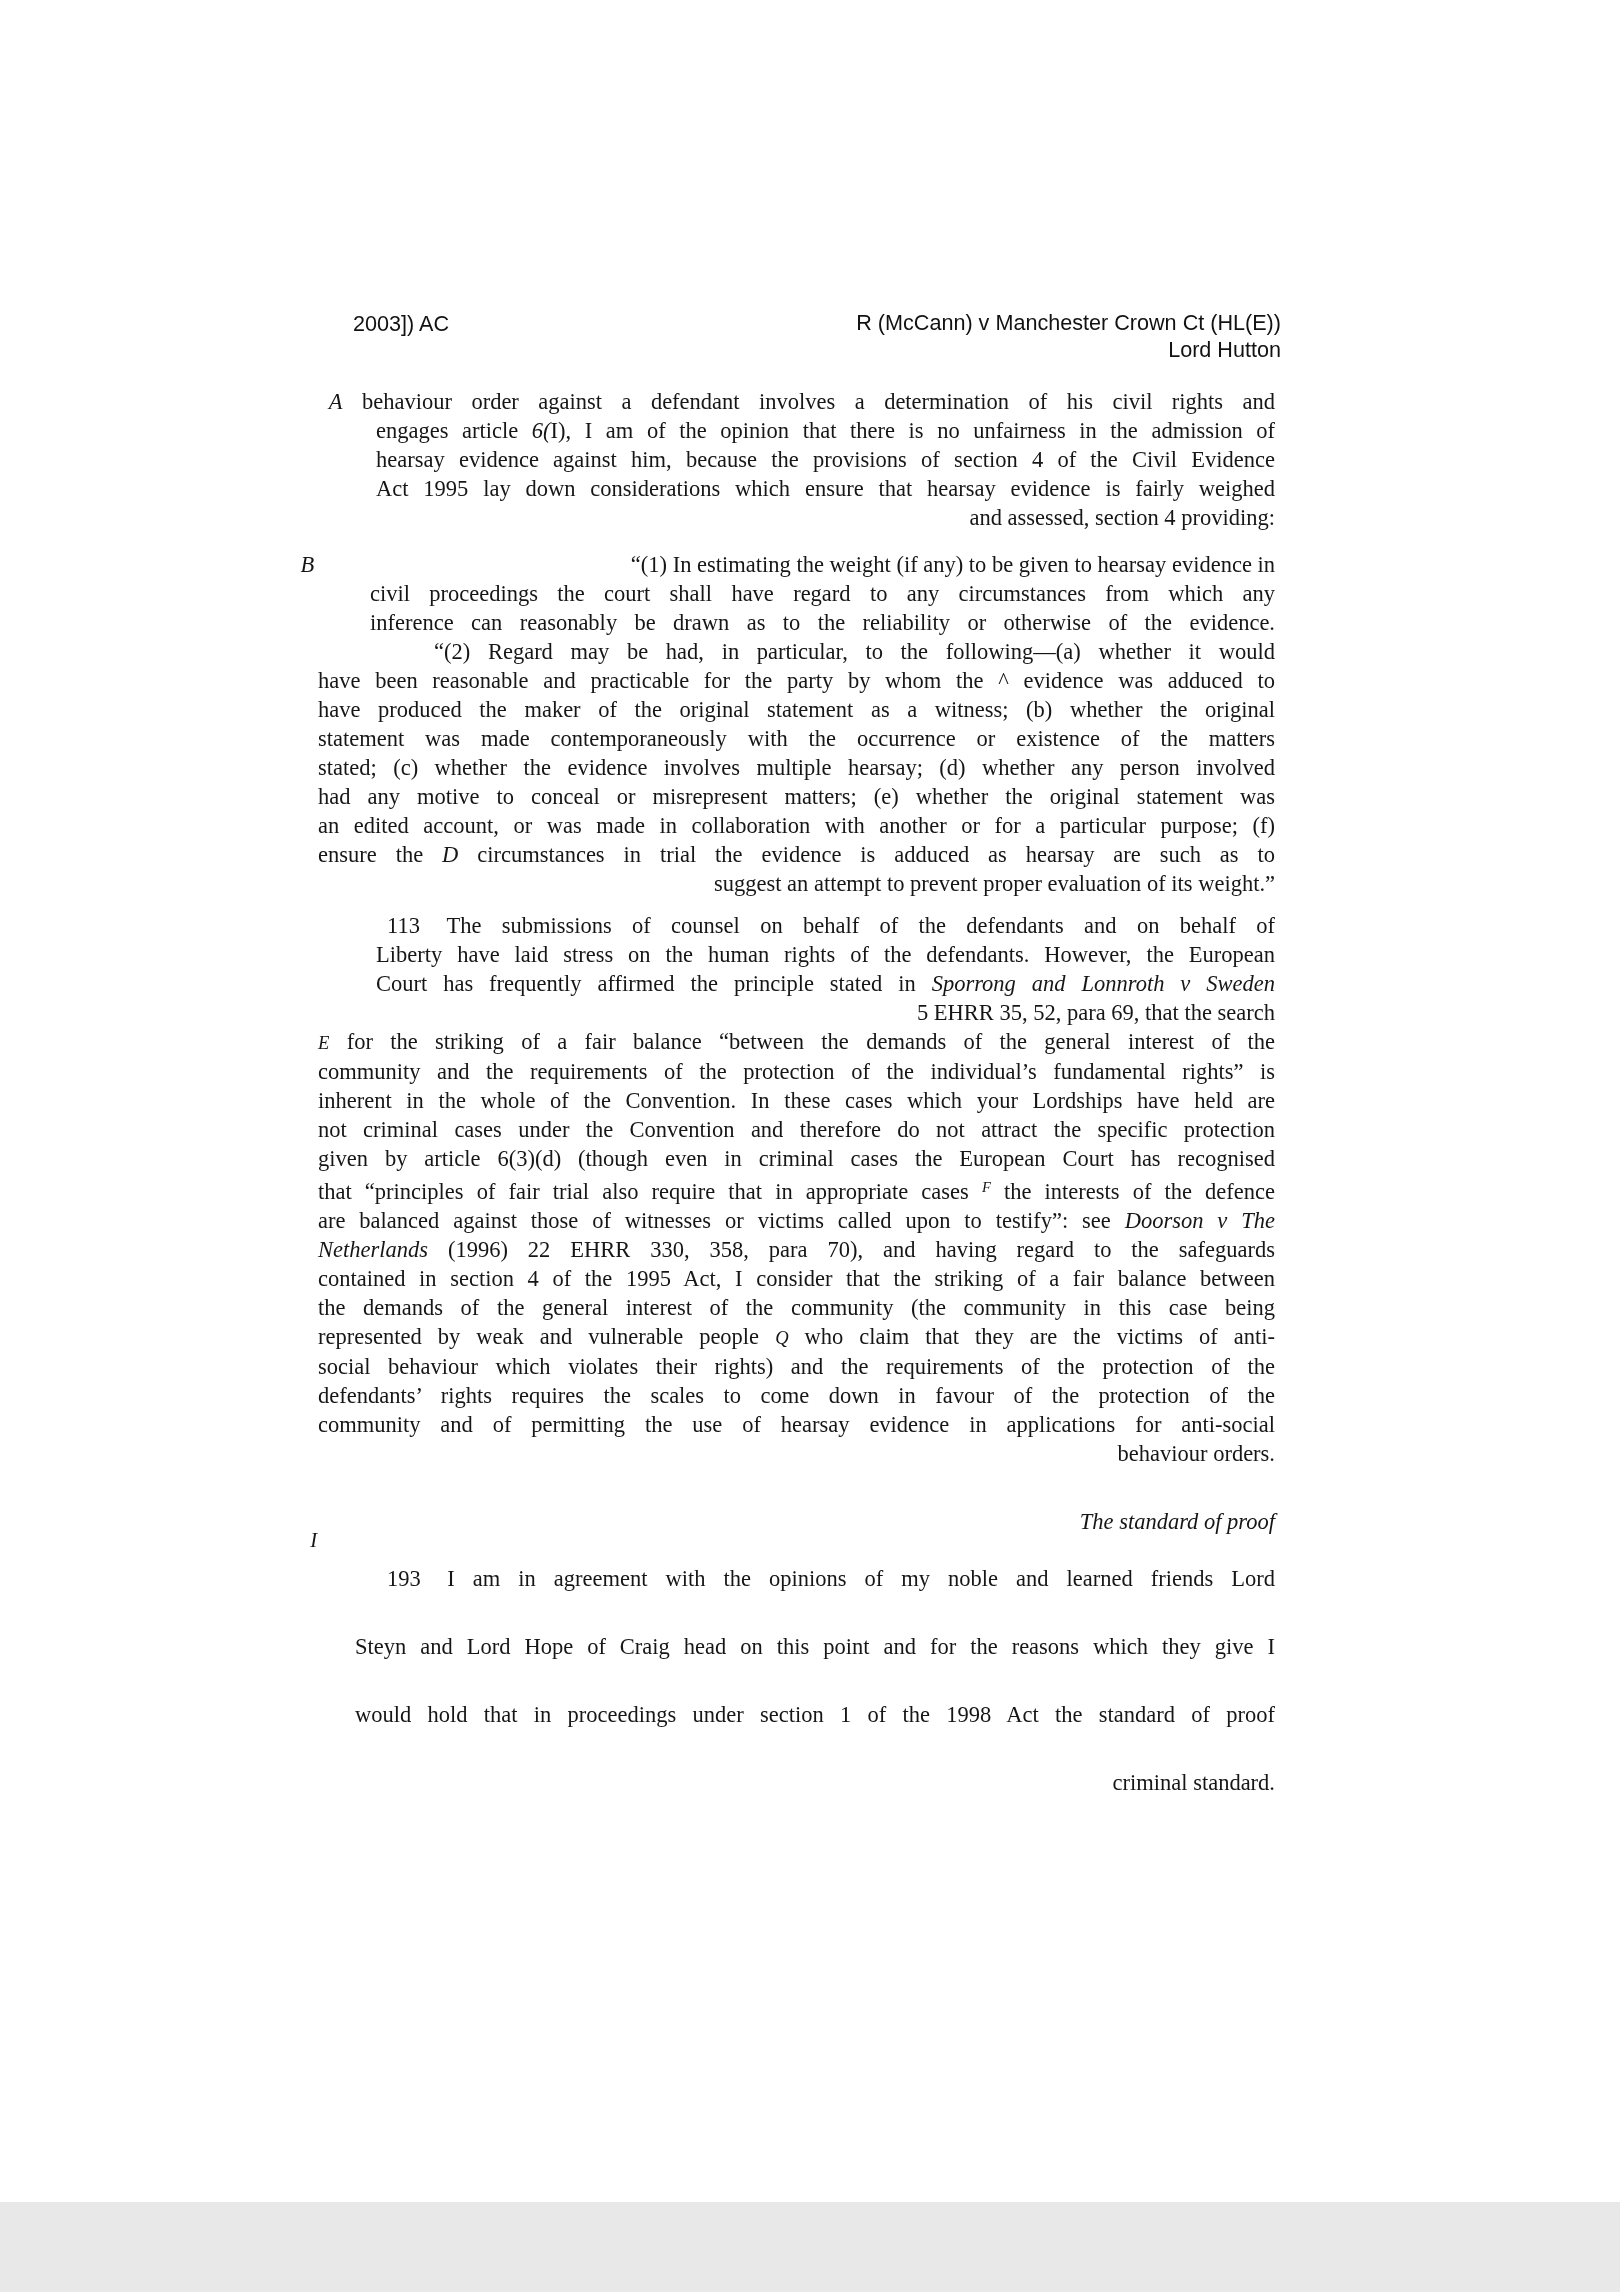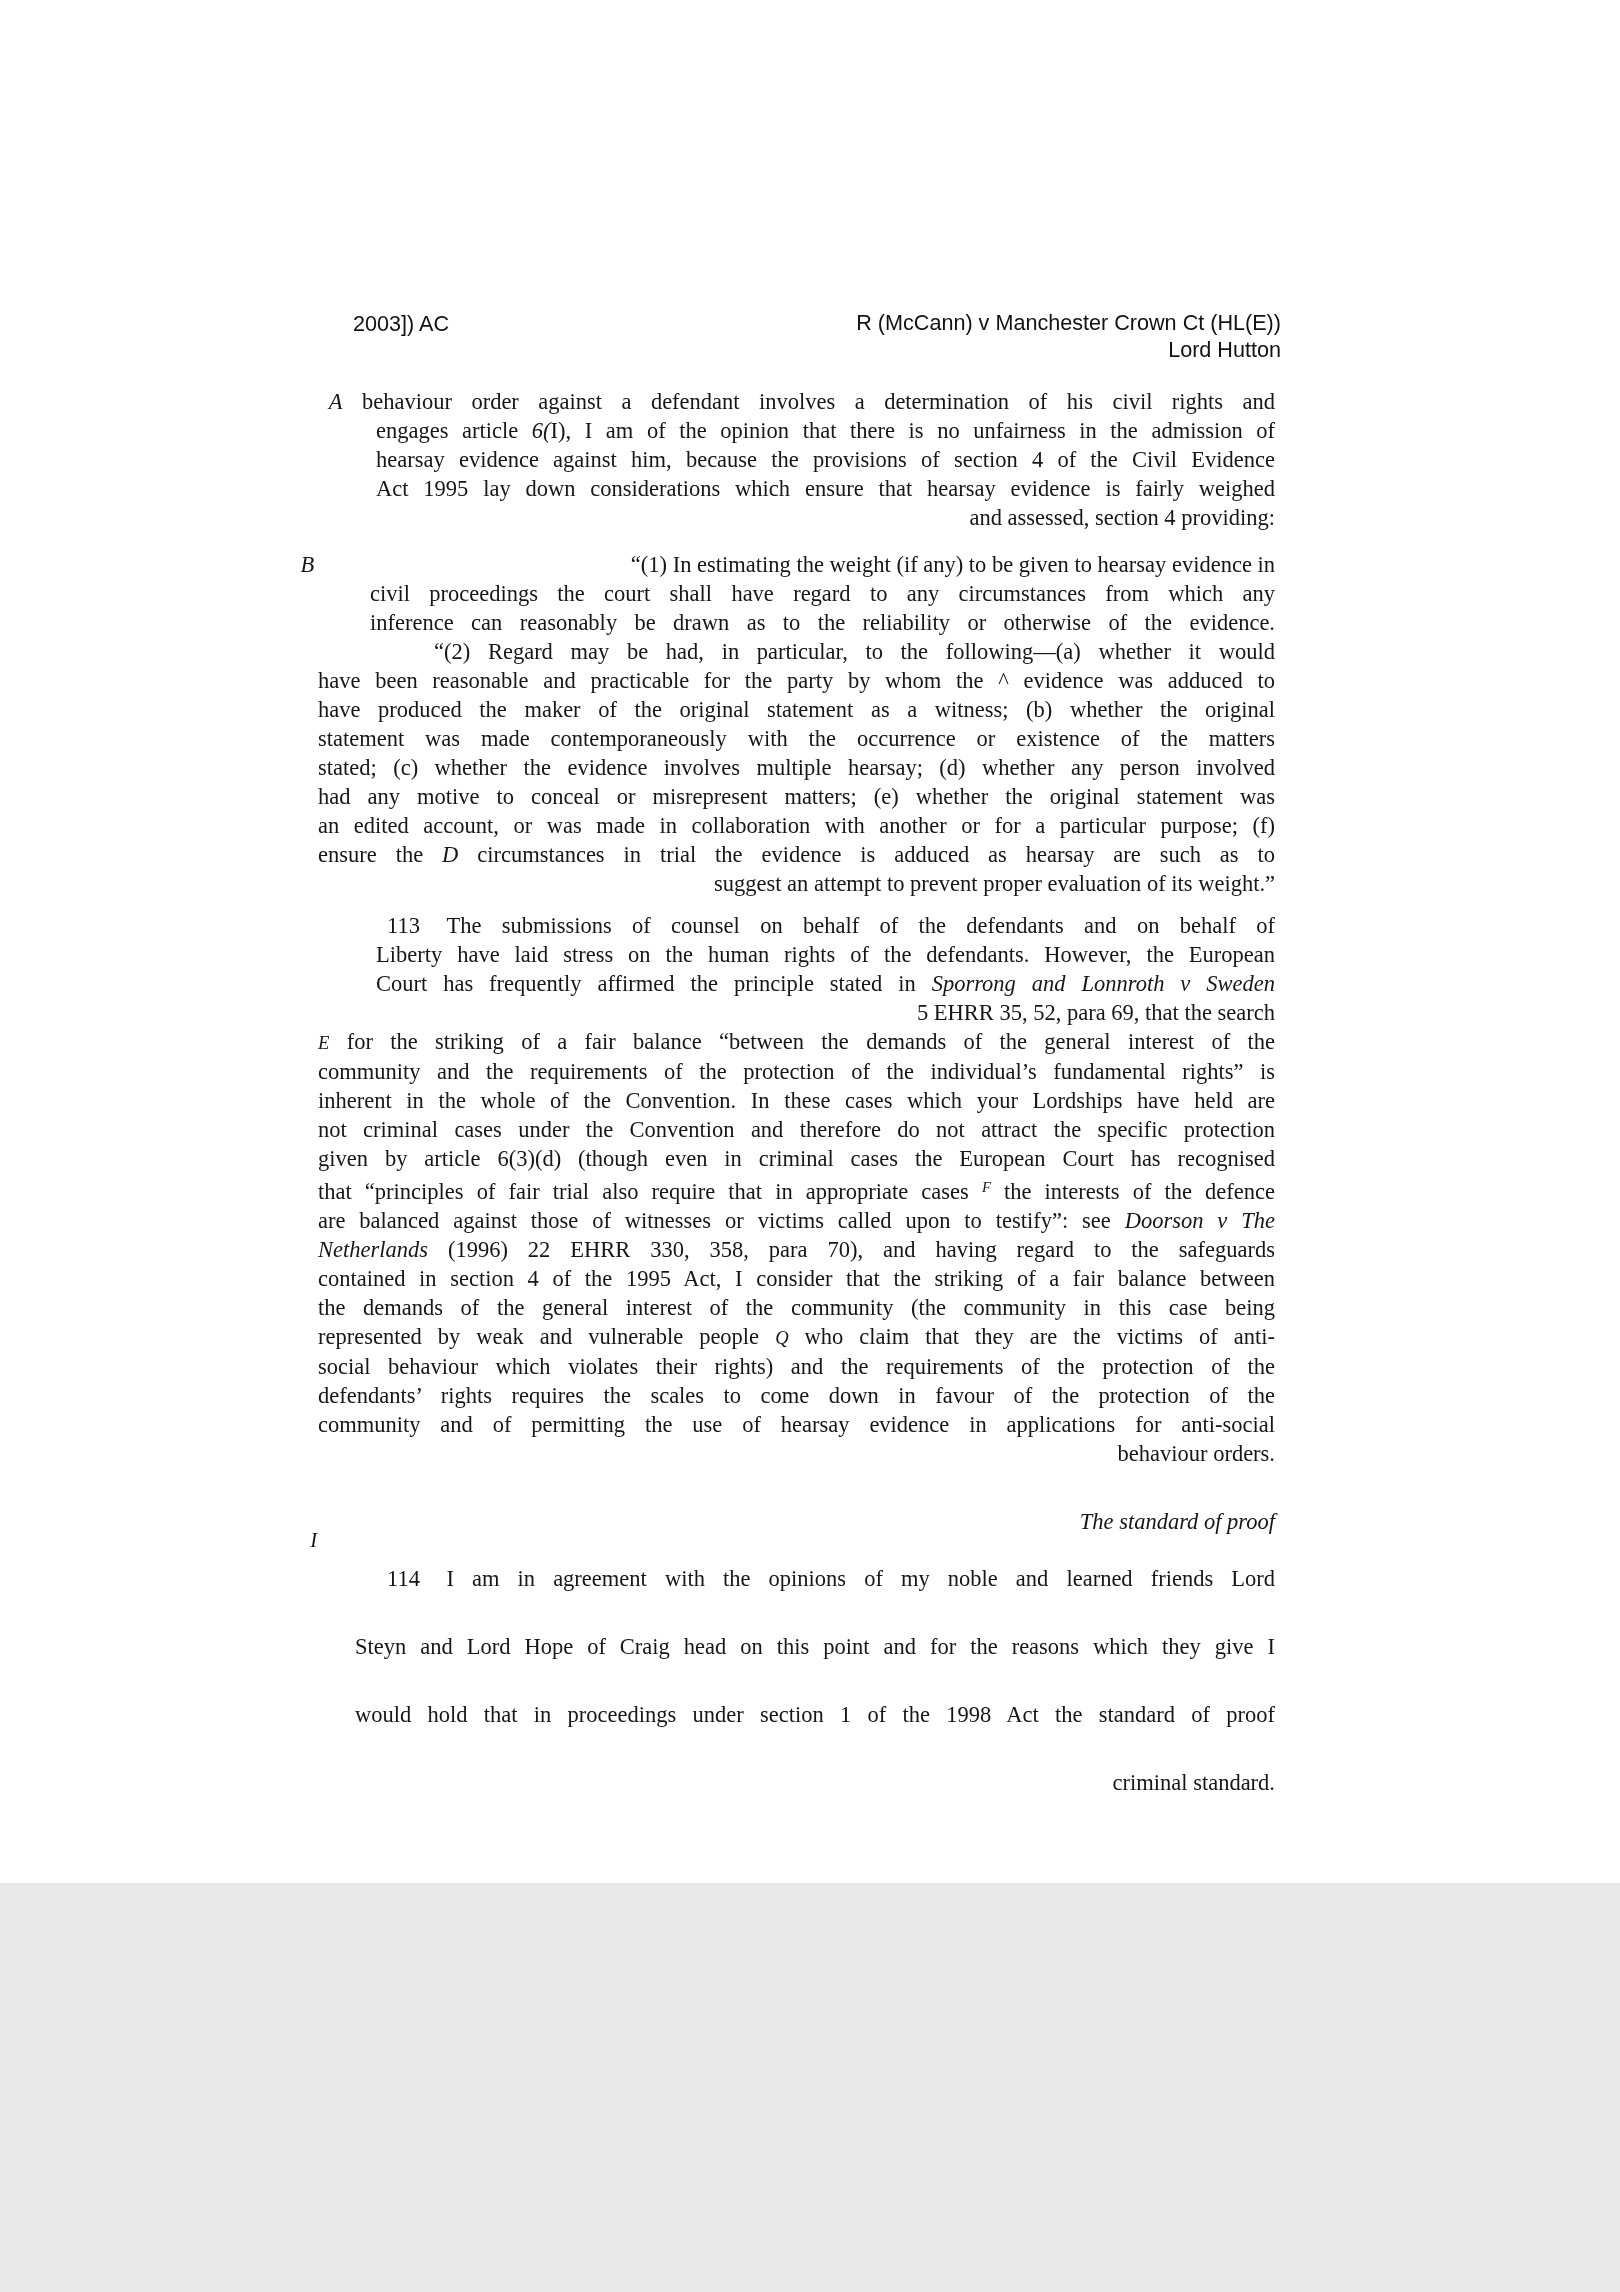--- a/index.html
+++ b/index.html
@@ -1,18 +1,18 @@
 <!DOCTYPE html>
 <html><head>
 <meta charset="utf-8">
 <style>
   html,body{margin:0;padding:0;background:#e8e8e8;}
   .page{
     position:relative;
-    width:1620px;height:1883px;
+    width:1620px;height:2202px;
     background:#ffffff;
     font-family:"Liberation Serif","DejaVu Serif",serif;
     color:#161616;
     overflow:hidden;
   }
   
   .header{
     position:absolute;left:318px;top:310px;width:963px;
     font-family:"Liberation Sans","DejaVu Sans",sans-serif;
     font-size:21.6px;color:#121212;
@@ -103,21 +103,21 @@
         <div class="ln ind-full just"><span class="seg">represented by weak and vulnerable people </span><span class="seg ital small">Q</span><span class="seg"> who claim that they are the victims of anti-</span></div>
         <div class="ln ind-full just"><span class="seg">social behaviour which violates their rights) and the requirements of the protection of the</span></div>
         <div class="ln ind-full just"><span class="seg">defendants’ rights requires the scales to come down in favour of the protection of the</span></div>
         <div class="ln ind-full just"><span class="seg">community and of permitting the use of hearsay evidence in applications for anti-social</span></div>
         <div class="ln ind-full"><span class="seg">behaviour orders.</span></div>
       </div>
       <div class="blk blk-heading">
         <div class="ln ind-cont2"><span class="seg ital">The standard of proof</span></div>
       </div>
       <div class="blk blk-para-114">
-        <div class="ln ind-pnum just"><span class="seg pnum">114</span><span class="seg">I am in agreement with the opinions of my noble and learned friends Lord</span></div>
+        <div class="ln ind-pnum just"><span class="seg pnum">193</span><span class="seg">I am in agreement with the opinions of my noble and learned friends Lord</span></div>
         <div class="ln ind-cont2 just"><span class="seg">Steyn and Lord Hope of Craig head on this point and for the reasons which they give I</span></div>
         <div class="ln ind-cont2 just"><span class="seg">would hold that in proceedings under section 1 of the 1998 Act the standard of proof</span></div>
         <div class="ln ind-cont2"><span class="seg">criminal standard.</span></div>
       </div>
     </div>
 
 </div>
 
 
 </body></html>

